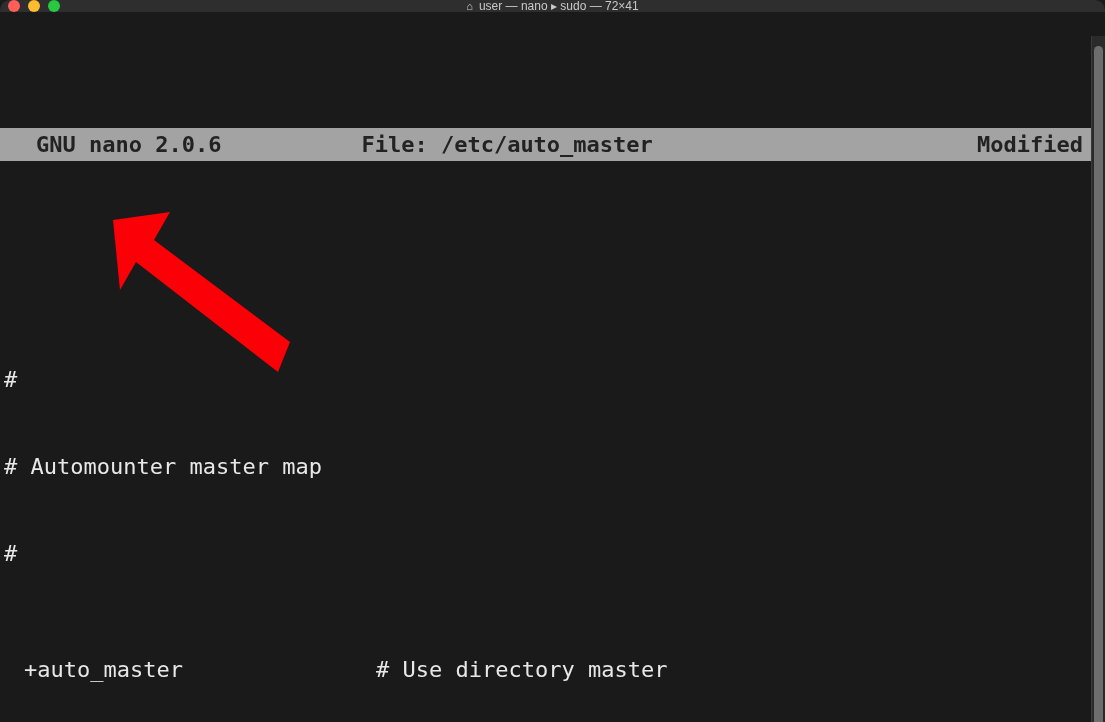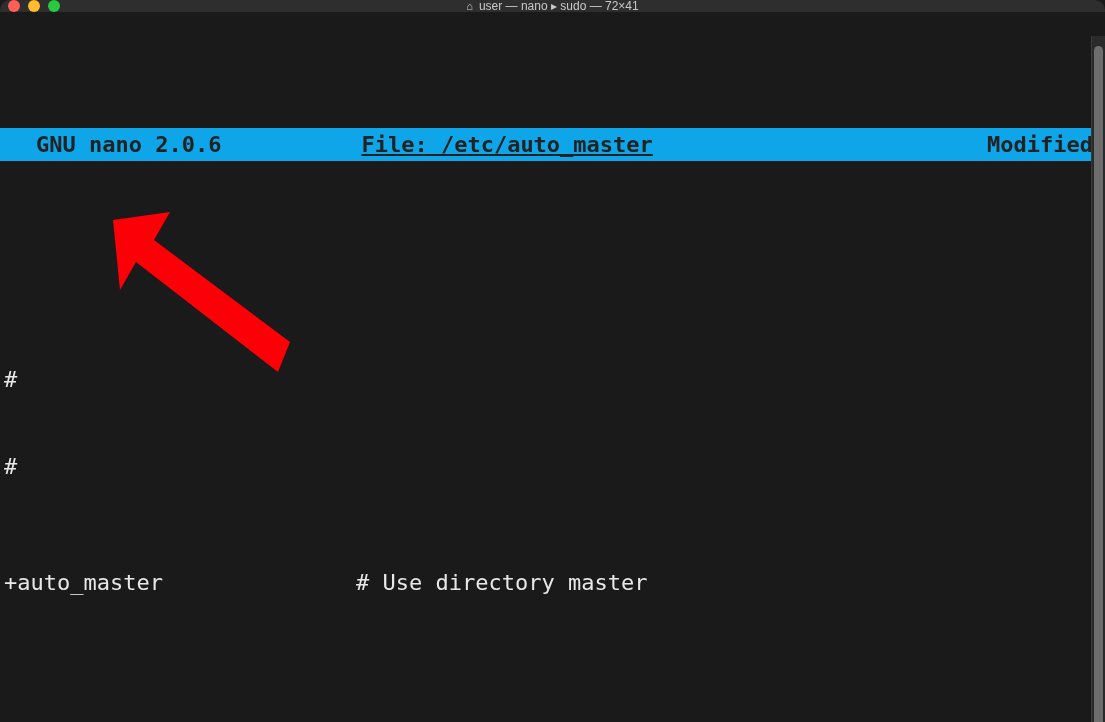--- a/index.html
+++ b/index.html
@@ -58,33 +58,33 @@
   .term {
     flex: 1;
     position: relative;
     color: #e8e8e8;
     font-size: 22px;
     line-height: 29px;
     white-space: pre;
     padding: 0;
   }
   .nano-header {
-    background: #0ea5e9;
+    background: #a3a3a3;
     color: #222;
     display: flex;
     padding: 2px 12px 2px 36px;
     font-weight: bold;
   }
   .nano-header .app  { flex: 0 0 auto; margin-right: 140px; }
-  .nano-header .file { flex: 0 0 auto; text-decoration: underline; }
-  .nano-header .status { margin-left: auto; }
+  .nano-header .file { flex: 0 0 auto; }
+  .nano-header .status { margin-left: auto; margin-right: 10px; }
   .content {
     padding: 30px 4px 0 4px;
   }
-  .row { display: flex; }
+  .row { display: flex; margin-left: 20px; }
   .c1 { width: 352px; }
   .scrollbar {
     position: absolute;
     right: 0; top: 24px; bottom: 0; width: 14px;
     background: #2a2a2a;
     border-left: 1px solid #3a3a3a;
   }
   .scrollbar .thumb {
     position: absolute; left: 2px; right: 2px;
     top: 10px; bottom: 40px;
@@ -120,20 +120,21 @@
     
     <div class="nano-header">
       <span class="app">GNU nano 2.0.6</span>
       <span class="file">File: /etc/auto_master</span>
       <span class="status">Modified</span>
     </div>
 
     
     <div class="content">
       <div>#</div>
+      <div># Automounter master map</div>
       <div>#</div>
 
       <div class="row">
         <span class="c1">+auto_master</span>
         <span># Use directory master</span>
       </div>
 
       
 
       

